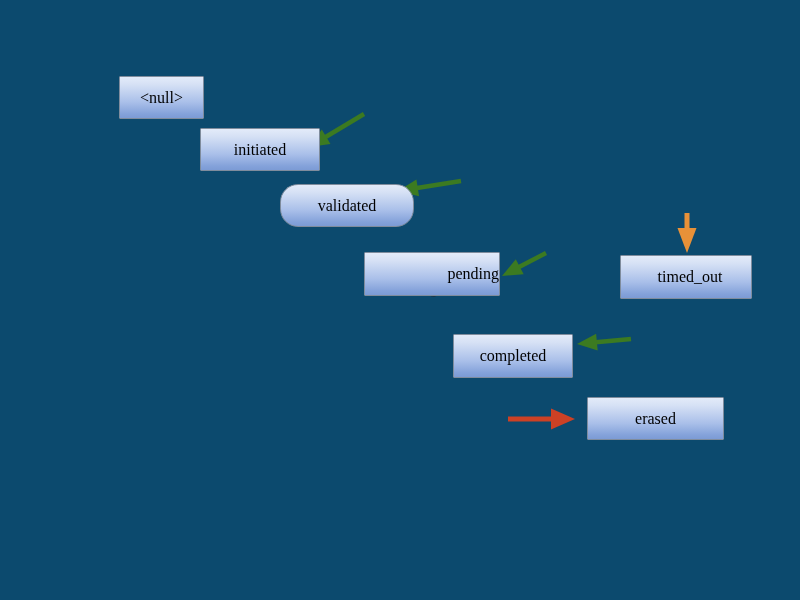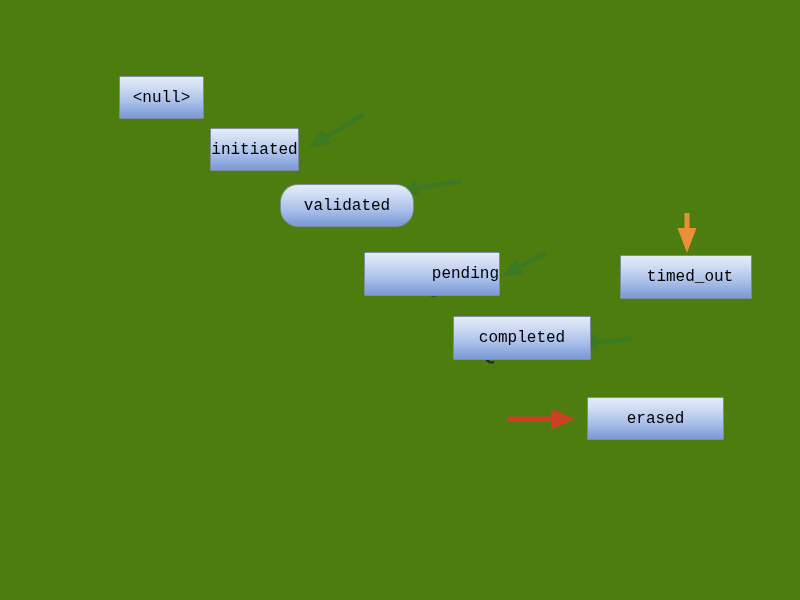--- a/index.html
+++ b/index.html
@@ -4,23 +4,23 @@
 <style>
   html, body {
     margin: 0;
     padding: 0;
     background: #000000;
   }
   #canvas {
     position: relative;
     width: 800px;
     height: 600px;
-    background: #4d7c0f;
+    background: #0c4a6e;
     overflow: hidden;
-    font-family: Liberation Mono, monospace;
+    font-family: Liberation Serif, serif;
   }
   #arrow-layer {
     position: absolute;
     left: 0;
     top: 0;
     width: 800px;
     height: 600px;
     pointer-events: none;
   }
   .node {
@@ -69,31 +69,31 @@
         <line x1="508" y1="419" x2="555" y2="419" stroke="#cc4125" stroke-width="5"></line>
         <polygon points="575,419 551,429.5 551,408.5" fill="#cc4125"></polygon>
       </g>
       <path d="M427,290 q3,7 9,5" fill="none" stroke="#23272e" stroke-width="2"></path>
       <path d="M485,357 q3,7 9,5" fill="none" stroke="#23272e" stroke-width="2"></path>
       <path d="M748,291 q-3,7 -10,6" fill="none" stroke="#23272e" stroke-width="2"></path>
     </svg>
 <div class="node" style="left: 119px; top: 76px; width: 85px; height: 43px;">
       <span class="node-label">&lt;null&gt;</span>
     </div>
-    <div class="node" style="left: 210px; top: 128px; width: 89px; height: 43px;">
+    <div class="node" style="left: 200px; top: 128px; width: 120px; height: 43px;">
       <span class="node-label">initiated</span>
     </div>
     <div class="node" style="left: 280px; top: 184px; width: 134px; height: 43px; border-radius: 18px;">
       <span class="node-label">validated</span>
     </div>
     <div class="node" style="left: 364px; top: 252px; width: 136px; height: 44px; justify-content: flex-end;">
       <span class="node-label">pending</span>
     </div>
     <div class="node" style="left: 620px; top: 255px; width: 132px; height: 44px; padding-left: 8px;">
       <span class="node-label">timed_out</span>
     </div>
-    <div class="node" style="left: 453px; top: 316px; width: 138px; height: 44px;">
+    <div class="node" style="left: 453px; top: 334px; width: 120px; height: 44px;">
       <span class="node-label">completed</span>
     </div>
     <div class="node" style="left: 574px; top: 397px; width: 137px; height: 43px; margin-left: 13px;">
       <span class="node-label">erased</span>
     </div>
   </div>
 
 </body></html>

